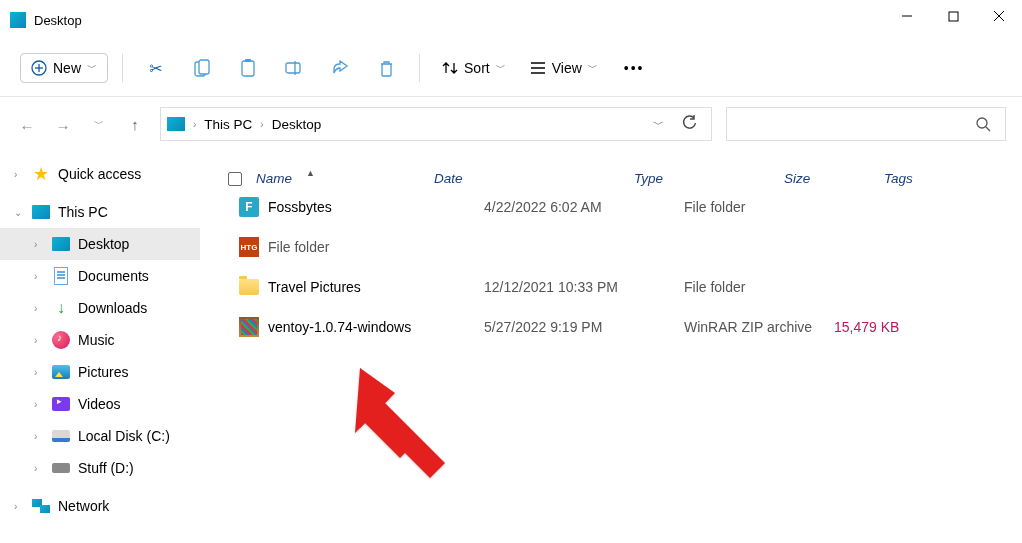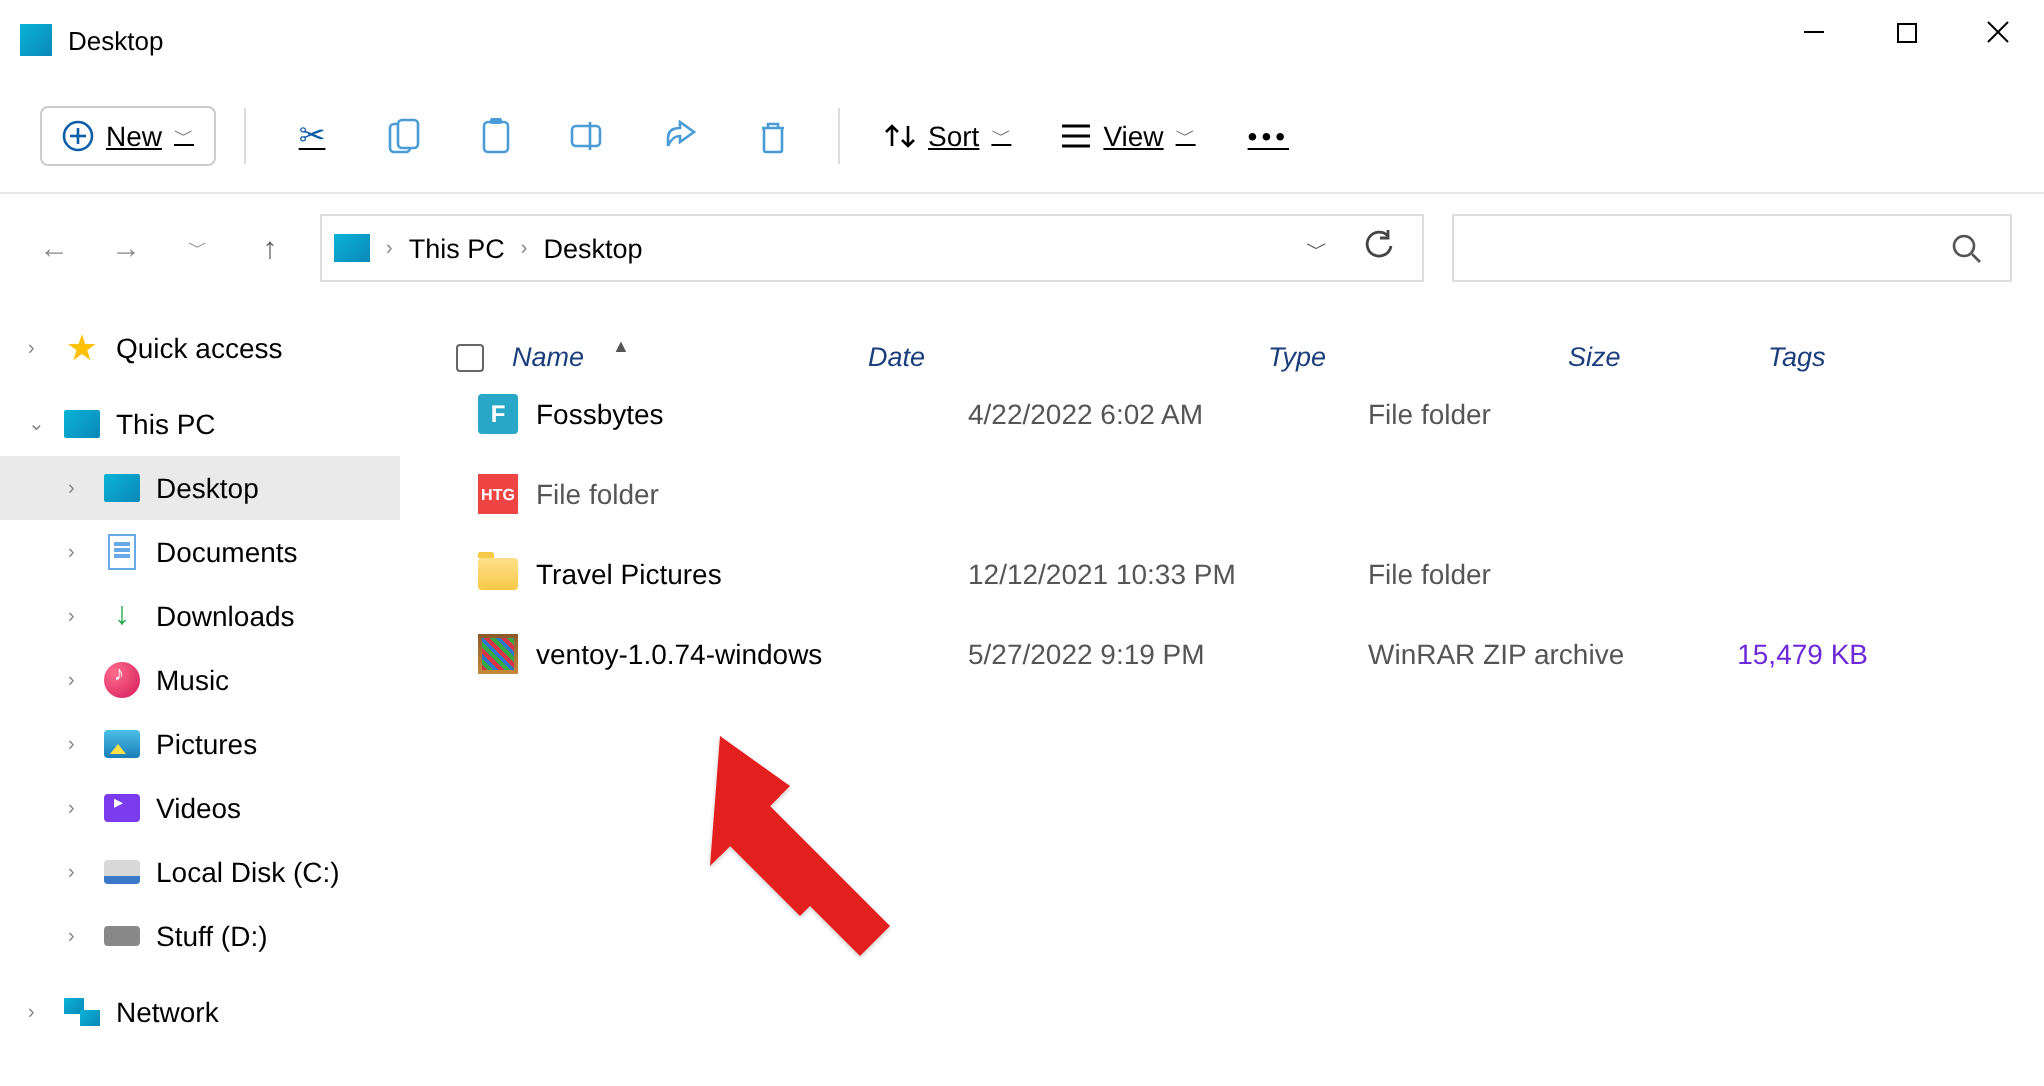--- a/index.html
+++ b/index.html
@@ -6,21 +6,21 @@
 body { width: 1022px; height: 543px; background: #fff; overflow: hidden; position: relative; }
 
 
 .titlebar { height: 40px; display: flex; align-items: center; padding-left: 10px; }
 .titlebar .app-icon { width: 16px; height: 16px; background: linear-gradient(135deg,#0cb3d6,#0a88b8); margin-right: 8px; }
 .titlebar .title { font-size: 13px; color: #000; }
 .win-controls { position: absolute; top: 0; right: 0; display: flex; }
 .win-btn { width: 46px; height: 32px; display: flex; align-items: center; justify-content: center; font-size: 14px; color: #000; }
 
 
-.toolbar { height: 56px; display: flex; align-items: center; padding: 0 20px; gap: 8px; text-decoration: underline; }
+.toolbar { height: 56px; display: flex; align-items: center; padding: 0 20px; gap: 8px; }
 .new-btn { display: flex; align-items: center; gap: 6px; padding: 6px 10px; border: 1px solid #ccc; border-radius: 4px; font-size: 14px; color: #000; }
 .sep { width: 1px; height: 28px; background: #ddd; margin: 0 6px; }
 .tool-icon { width: 38px; height: 32px; display: flex; align-items: center; justify-content: center; color: #0e5ea8; font-size: 16px; }
 .sort-btn, .view-btn { display: flex; align-items: center; gap: 6px; padding: 6px 8px; font-size: 14px; color: #000; }
 .more-btn { padding: 6px 10px; font-size: 14px; letter-spacing: 2px; }
 .hr { height: 1px; background: #e8e8e8; }
 
 
 .navbar { height: 54px; display: flex; align-items: center; padding: 0 16px; gap: 14px; }
 .nav-arrow { width: 22px; height: 22px; display: flex; align-items: center; justify-content: center; color: #8a8a8a; font-size: 15px; }
@@ -49,21 +49,21 @@
 .col-type { width: 150px; }
 .col-size { width: 100px; }
 .col-tags { }
 .sort-caret { font-size: 9px; color: #555; margin-left: 6px; position:relative; top:-6px; }
 
 .row { height: 40px; display: flex; align-items: center; padding-left: 38px; font-size: 14px; color: #000; }
 .row .file-icon { width: 22px; height: 22px; margin-right: 8px; display:flex; align-items:center; justify-content:center; }
 .row .name { width: 170px; }
 .row .date { width: 200px; color: #555; margin-left: 46px; }
 .row .type { width: 150px; color: #555; }
-.row .size { width: 100px; color: #6d28d9; text-align:right; }
+.row .size { width: 100px; color: #be185d; text-align:left; }
 
 .arrow-pointer { position: absolute; left: 330px; top: 358px; pointer-events: none; }
 .arrow-pointer svg { filter: drop-shadow(0 1px 1px rgba(0,0,0,.2)); }
 
 .checkbox { width:14px; height:14px; border:1.5px solid #666; border-radius:2px; }
 
 
 .folder-icon { width:20px; height:16px; background: linear-gradient(#ffe08a,#f7c948); border-radius:2px; position:relative; }
 .folder-icon::before { content:""; position:absolute; top:-3px; left:0; width:8px; height:3px; background:#f7c948; border-radius:1px 1px 0 0; }
 
@@ -81,21 +81,21 @@
 
 .dl-icon { color:#2aa749; font-size:16px; font-weight:bold; }
 .music-icon { width:18px; height:18px; border-radius:50%; background:radial-gradient(circle at 30% 30%, #ff6b8b, #d21b5b); position:relative; }
 .music-icon::after{content:"♪"; color:#fff; font-size:10px; position:absolute; left:5px; top:1px;}
 .pic-icon { width:18px; height:14px; background:linear-gradient(#4cc0e8,#1a7db8); border-radius:2px; position:relative; }
 .pic-icon::after{content:""; position:absolute; bottom:2px; left:3px; width:0; height:0; border-left:4px solid transparent; border-right:4px solid transparent; border-bottom:5px solid #fde047;}
 .vid-icon { width:18px; height:14px; background:#7c3aed; border-radius:2px; position:relative; }
 .vid-icon::after{content:"▸"; color:#fff; font-size:9px; position:absolute; left:5px; top:-1px;}
 
 .tile-icon { width:20px; height:20px; background:#29a7c6; border-radius:2px; display:flex; align-items:center; justify-content:center; color:#fff; font-size:12px; font-weight:bold; }
-.htg-icon { width:20px; height:20px; background:#ef4444; display:flex; align-items:center; justify-content:center; color:#fff; font-size:8px; font-weight:bold; }
+.htg-icon { width:20px; height:20px; background:#c2410c; display:flex; align-items:center; justify-content:center; color:#fff; font-size:8px; font-weight:bold; }
 .rar-icon { width:20px; height:20px; background:linear-gradient(#8a5a2a,#c78a3a); position:relative; }
 .rar-icon::before{content:""; position:absolute; inset:2px; background:repeating-linear-gradient(45deg,#d8344a,#d8344a 2px,#38a748 2px,#38a748 4px,#2a78c9 4px,#2a78c9 6px);}
 </style>
 </head>
 <body>
 
 <div class="titlebar">
   <div class="app-icon"></div>
   <div class="title">Desktop</div>
 </div>

